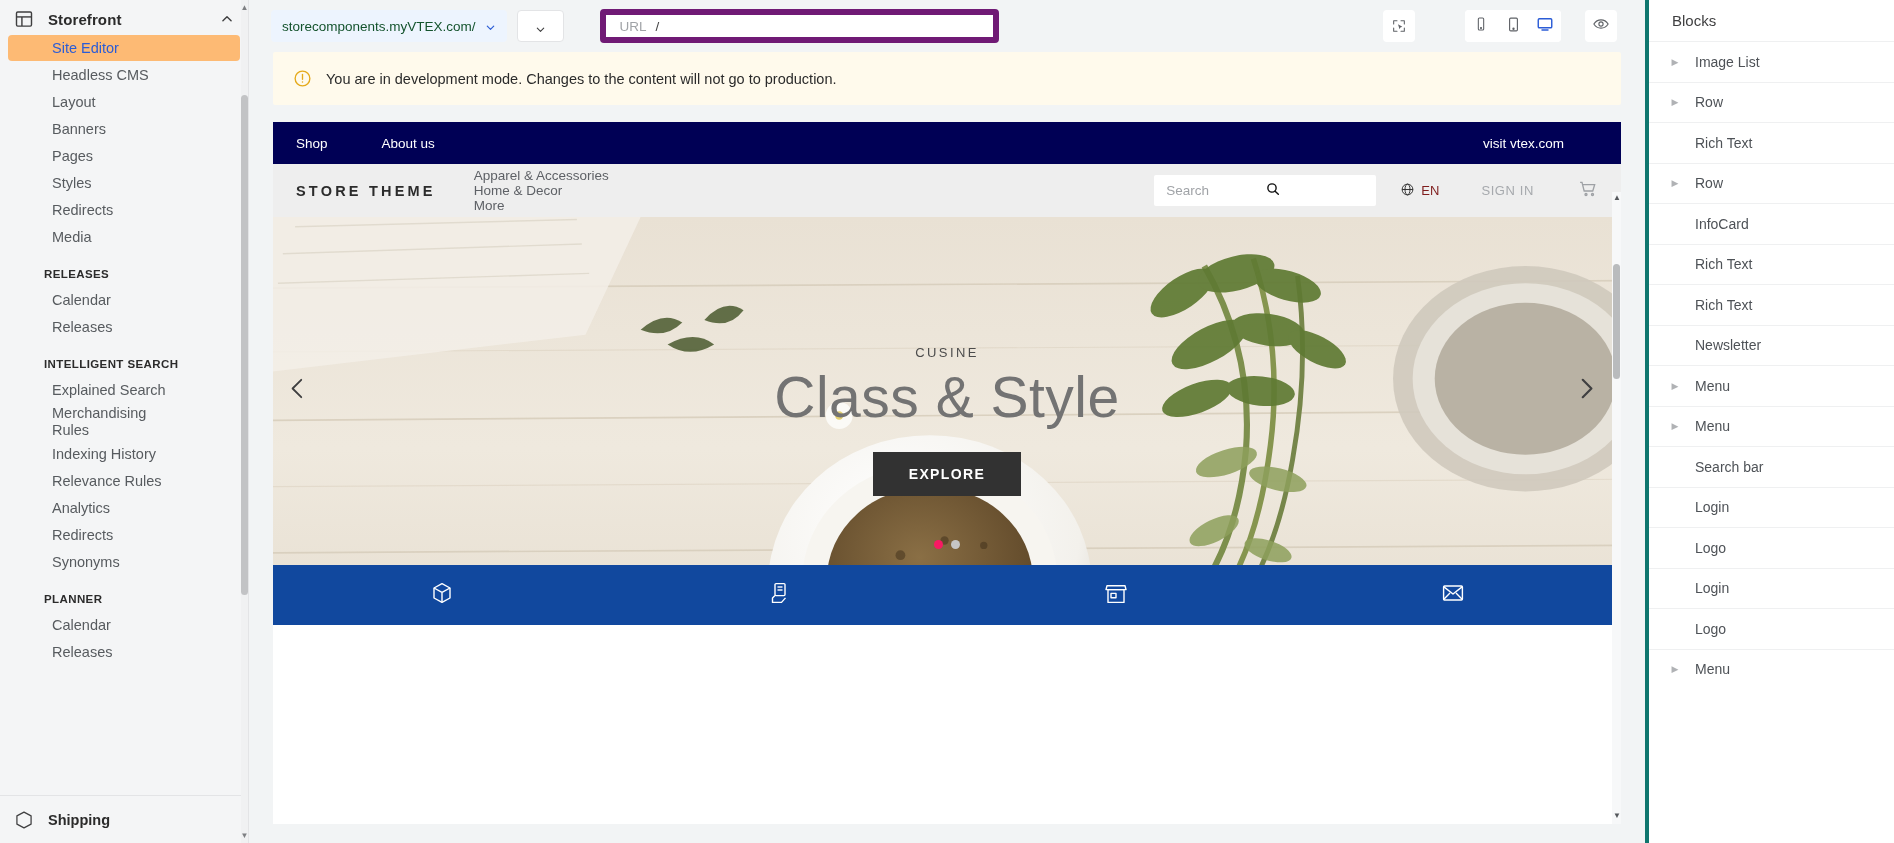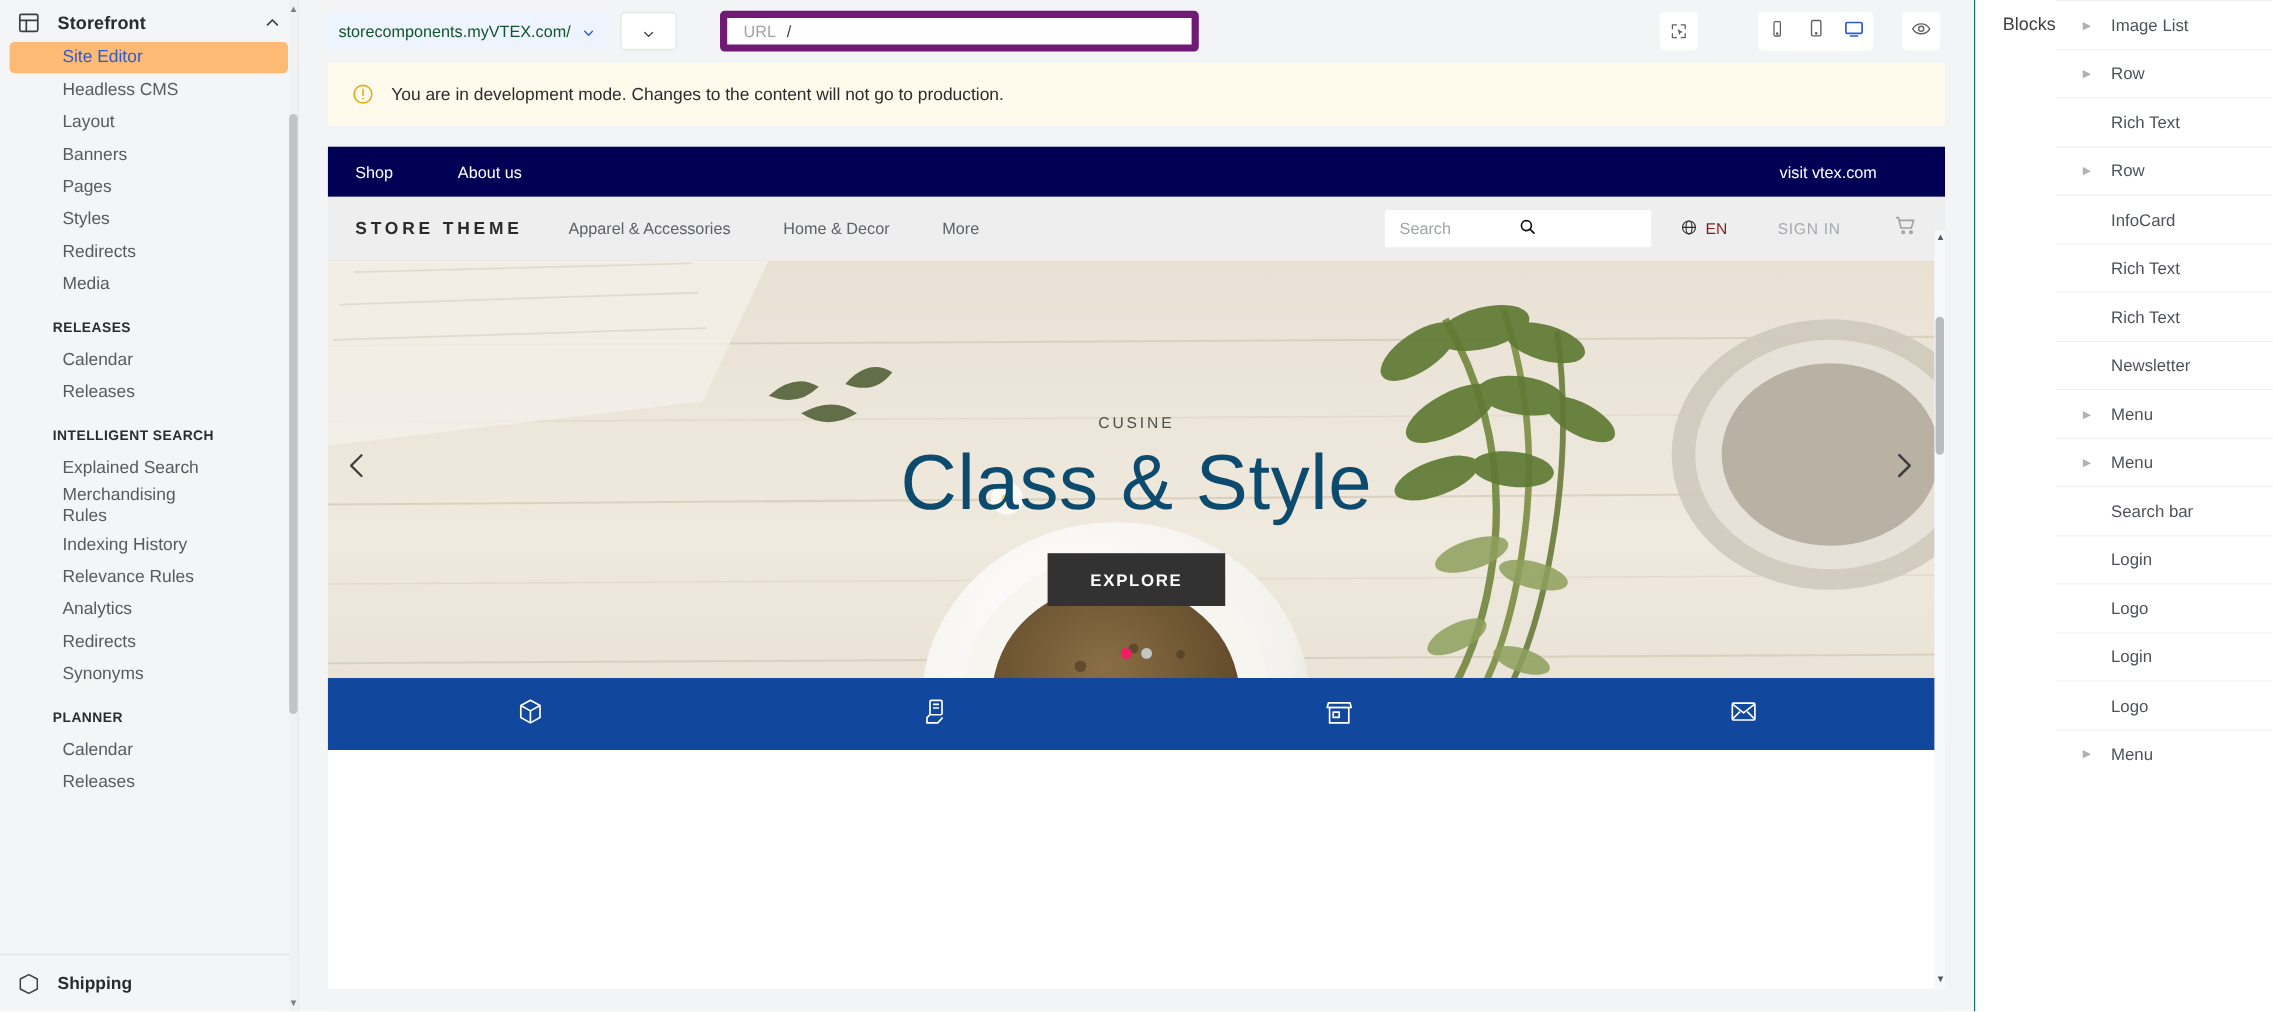--- a/index.html
+++ b/index.html
@@ -133,21 +133,21 @@
   .topnav a { color: #fff; margin-right: 54px; text-decoration: none; cursor: pointer; }
   .topnav .right { margin-left: auto; margin-right: 34px; font-size: 13.5px; cursor: pointer; }
   .storehdr {
     background: #eeeeee; height: 53px; display: flex; align-items: center;
     padding: 0 23px;
   }
   .brand {
     font-size: 14.5px; font-weight: bold; letter-spacing: 3.2px;
     color: #2b2b2b; margin-right: 38px; cursor: pointer;
   }
-  .storehdr nav { display: flex; gap: 0; }
+  .storehdr nav { display: flex; gap: 0; flex-direction: column; }
   .storehdr nav a {
     font-size: 13.5px; color: #5e6166; text-decoration: none;
     margin-right: 44px; cursor: pointer;
   }
   .searchbox {
     width: 222px; height: 31px; background: #ffffff; border-radius: 2px;
     display: flex; align-items: center; padding: 0 12px; margin-left: auto;
     cursor: text;
   }
   .searchbox span { font-size: 13.5px; color: #a0a3a7; flex: 1; }
@@ -163,21 +163,21 @@
   .hero-bg { position: absolute; inset: 0; }
   .hero-copy {
     position: absolute; left: 0; right: 0; top: 128px;
     display: flex; flex-direction: column; align-items: center;
     pointer-events: none;
   }
   .hero-kicker {
     font-size: 13px; color: #4c4c4c; letter-spacing: 2.4px; margin-bottom: 4px;
   }
   .hero-title {
-    font-size: 65px; color: #0c4a6e; font-weight: normal; letter-spacing: .5px;
+    font-size: 57px; color: #737373; font-weight: normal; letter-spacing: .5px;
     margin: 0 0 22px 0;
   }
   .hero-cta {
     background: #323232; color: #ffffff; font-size: 14px; font-weight: bold;
     letter-spacing: 1.4px; padding: 14px 36px; border: none; cursor: pointer;
     pointer-events: auto;
   }
   .hero-arrow {
     position: absolute; top: 50%; transform: translateY(-50%);
     color: #3f3f40; cursor: pointer; font-size: 30px; line-height: 1;
@@ -205,22 +205,22 @@
     background: #b9bbbd; border-radius: 4px;
   }
   .cs-arrow {
     position: absolute; left: 1px; width: 8px; text-align:center;
     color: #55585c; font-size: 8px; line-height: 8px;
   }
 
   
   .blocks {
     width: 249px; flex: 0 0 249px; height: 843px;
-    background: #ffffff; border-left: 1px solid #0f766e;
-    display: flex; flex-direction: row;
+    background: #ffffff; border-left: 4px solid #0f766e;
+    display: flex; flex-direction: column;
   }
   .blocks-title {
     height: 41px; display: flex; align-items: center;
     padding-left: 23px; font-size: 15px; color: #3f3f40;
   }
   .blocks-list { flex: 1; overflow: hidden; }
   .block-row {
     height: 40.5px; display: flex; align-items: center;
     border-top: 1px solid #eff0f1; padding-left: 18px; cursor: pointer;
   }

